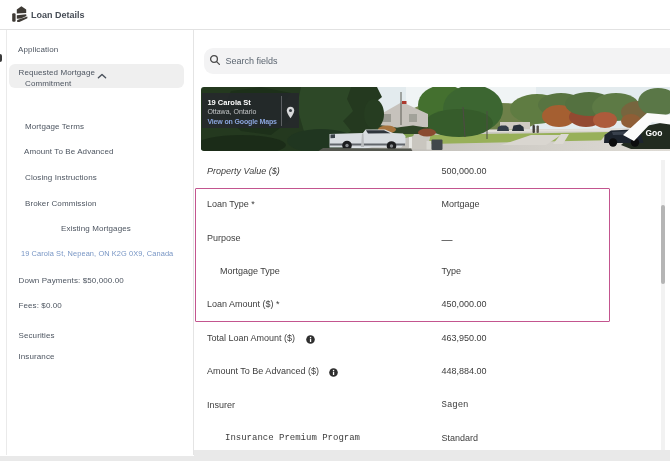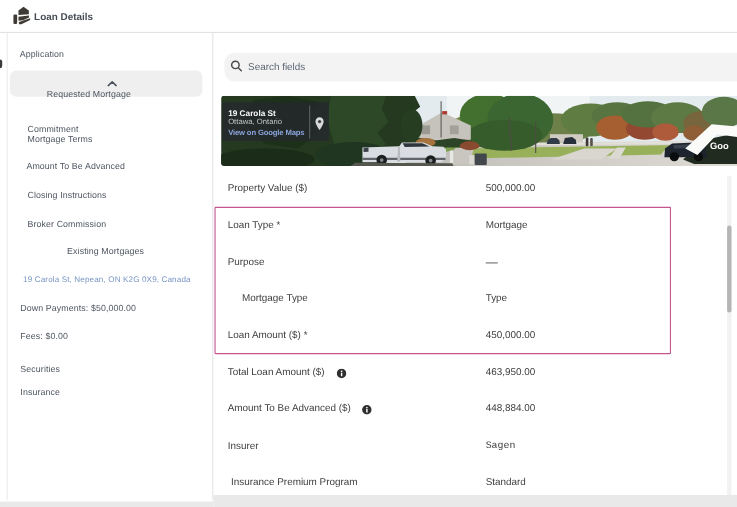--- a/index.html
+++ b/index.html
@@ -19,25 +19,25 @@
   <path d="M6.2 15.0 L16.4 11.6 L16.4 13.2 L8.4 17.0 L6.2 17.0 Z" fill="#3e3a35"></path>
 </svg>
 <div class="txt" style="left:31px;top:8.5px;font-size:9px;line-height:12px;font-weight:bold;color:#474d56;">Loan Details</div>
 
 <div class="abs" style="left:6px;top:30px;width:1px;height:425px;background:#eaeaea;"></div>
 <div class="abs" style="left:0;top:53.5px;width:1.6px;height:8.8px;background:#3a3a3a;border-radius:0 2px 2px 0;"></div>
 
 <div class="abs" style="left:192.5px;top:30px;width:1px;height:425px;background:#e4e4e4;"></div>
 <div class="abs" style="left:8.5px;top:63.5px;width:175px;height:24px;background:#efefef;border-radius:6px;"></div>
 <div class="txt sb" style="left:18px;top:44px;">Application</div>
-<div class="txt sb" style="left:18.5px;top:80px;margin-left:24px;">Requested Mortgage</div>
+<div class="txt sb" style="left:18.5px;top:67px;">Requested Mortgage</div>
 <svg class="abs" style="left:97px;top:71.5px;" width="10" height="8" viewBox="0 0 10 8">
   <path d="M1.4 5.8 L5 2.4 L8.6 5.8" fill="none" stroke="#4b525c" stroke-width="1.4" stroke-linecap="round" stroke-linejoin="round"></path>
 </svg>
-<div class="txt sb" style="left:25px;top:112px;text-align:right;">Commitment</div>
+<div class="txt sb" style="left:25px;top:78px;text-align:right;">Commitment</div>
 <div class="txt sb" style="left:25px;top:120.5px;">Mortgage Terms</div>
 <div class="txt sb" style="left:24px;top:145.5px;">Amount To Be Advanced</div>
 <div class="txt sb" style="left:25px;top:172px;">Closing Instructions</div>
 <div class="txt sb" style="left:25px;top:198px;">Broker Commission</div>
 <div class="txt sb" style="left:28px;top:222.5px;margin-left:33px;">Existing Mortgages</div>
 <div class="txt sb" style="left:21px;top:248px;color:#7795c4;font-size:7.4px;">19 Carola St, Nepean, ON K2G 0X9, Canada</div>
 <div class="txt sb" style="left:18.5px;top:274.5px;">Down Payments: $50,000.00</div>
 <div class="txt sb" style="left:18.5px;top:300px;">Fees: $0.00</div>
 <div class="txt sb" style="left:18.5px;top:330px;">Securities</div>
 <div class="txt sb" style="left:18.5px;top:350.5px;">Insurance</div>
@@ -146,37 +146,37 @@
 <div class="abs" style="left:80px;top:9px;width:1px;height:30px;background:rgba(130,132,136,0.6);"></div>
 <div class="txt" style="left:6px;top:11px;font-size:7.5px;line-height:9px;font-weight:bold;color:#fdfdfd;">19 Carola St</div>
 <div class="txt" style="left:6px;top:20.5px;font-size:7px;line-height:9px;color:#c3c5c7;">Ottawa, Ontario</div>
 <div class="txt" style="left:6px;top:30px;font-size:7px;line-height:9px;font-weight:bold;letter-spacing:-0.15px;color:#8aa4dc;">View on Google Maps</div>
 <svg class="abs" style="left:85px;top:19px;" width="9" height="13" viewBox="0 0 9 13">
   <path d="M4.5 0.7 C2.3 0.7 0.8 2.4 0.8 4.5 C0.8 7.3 4.5 12.3 4.5 12.3 C4.5 12.3 8.2 7.3 8.2 4.5 C8.2 2.4 6.7 0.7 4.5 0.7 Z" fill="#d8d9da"></path>
   <circle cx="4.5" cy="4.5" r="1.5" fill="#3a3f44"></circle>
 </svg>
 </div>
 
-<div class="txt lb" style="left:207px;top:164.8px;">Property Value ($)</div>
+<div class="txt lb" style="left:207px;top:164.8px;font-style:italic;">Property Value ($)</div>
 <div class="txt vl" style="left:441.5px;top:164.8px;">500,000.00</div>
 <div class="txt lb" style="left:207px;top:198.2px;">Loan Type *</div>
 <div class="txt vl" style="left:441.5px;top:198.2px;">Mortgage</div>
 <div class="txt lb" style="left:207px;top:231.6px;">Purpose</div>
 <div class="txt vl" style="left:441.5px;top:233.2px;font-size:11px;">—</div>
 <div class="txt lb" style="left:207px;top:265px;padding-left:13px;">Mortgage Type</div>
 <div class="txt vl" style="left:441.5px;top:265px;">Type</div>
 <div class="txt lb" style="left:207px;top:298.4px;">Loan Amount ($) *</div>
 <div class="txt vl" style="left:441.5px;top:298.4px;">450,000.00</div>
 <div class="txt lb" style="left:207px;top:331.8px;">Total Loan Amount ($)</div>
 <div class="txt vl" style="left:441.5px;top:331.8px;">463,950.00</div>
 <div class="txt lb" style="left:207px;top:365.2px;text-align:center;">Amount To Be Advanced ($)</div>
 <div class="txt vl" style="left:441.5px;top:365.2px;">448,884.00</div>
 <div class="txt lb" style="left:207px;top:398.6px;">Insurer</div>
 <div class="txt vl" style="left:441.5px;top:398.6px;font-family:Liberation Mono, monospace;">Sagen</div>
-<div class="txt lb" style="left:210px;top:432px;">Insurance Premium Program</div>
+<div class="txt lb" style="left:225px;top:432px;font-family:Liberation Mono, monospace;">Insurance Premium Program</div>
 <div class="txt vl" style="left:441.5px;top:432px;">Standard</div>
 <style>.lb,.vl{font-size:9px;line-height:12px;color:#3d3d3d;}</style>
 
 <svg class="abs" style="left:305.5px;top:334.5px;" width="9" height="9" viewBox="0 0 9 9">
   <circle cx="4.5" cy="4.5" r="4.3" fill="#2f2f2f"></circle>
   <rect x="3.9" y="3.8" width="1.3" height="3.2" fill="#fff"></rect>
   <rect x="3.9" y="1.9" width="1.3" height="1.3" fill="#fff"></rect>
 </svg>
 <svg class="abs" style="left:329px;top:368px;" width="9" height="9" viewBox="0 0 9 9">
   <circle cx="4.5" cy="4.5" r="4.3" fill="#2f2f2f"></circle>

